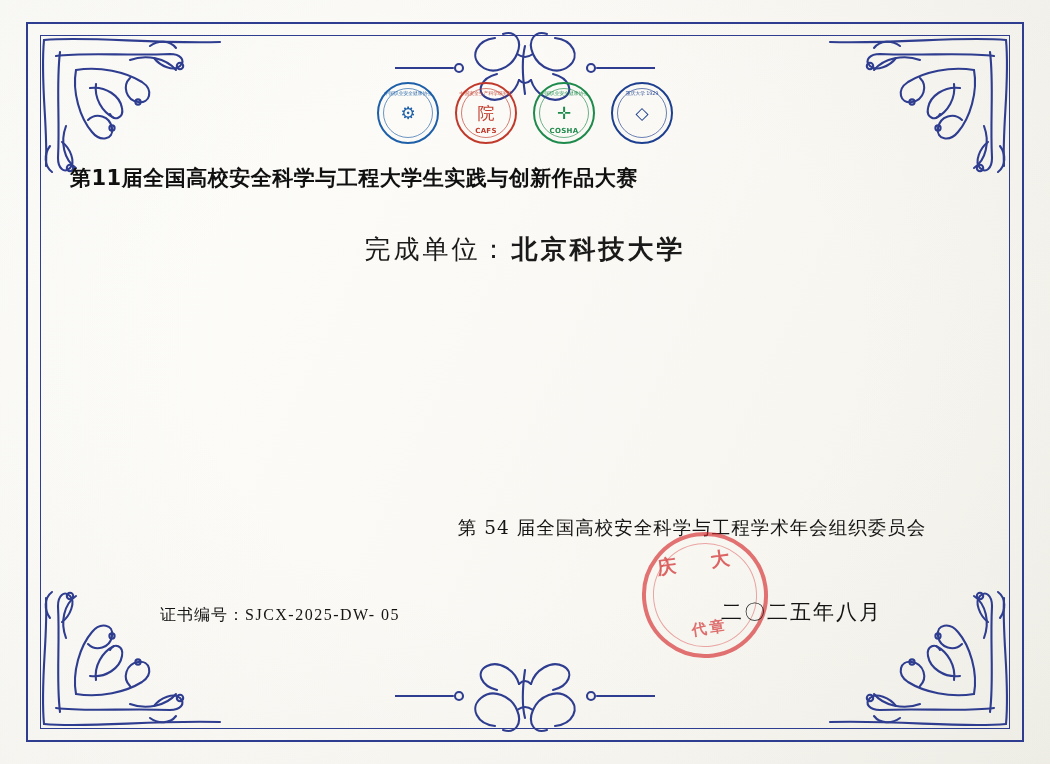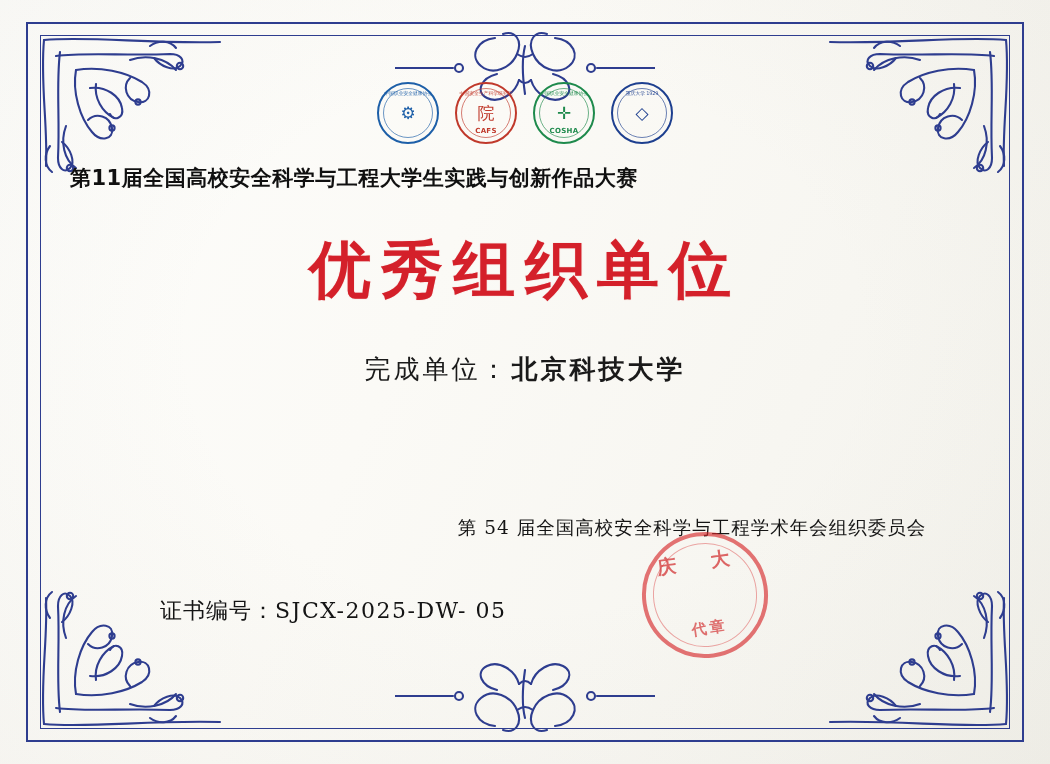--- a/index.html
+++ b/index.html
@@ -247,23 +247,24 @@
     left: 90px;
     right: 70px;
     bottom: 78px;
     display: flex;
     justify-content: space-between;
     align-items: flex-end;
     font-family: "DejaVu Serif", serif;
     color: #141414;
   }
   .cert-no {
-    font-size: 22px;
+    font-size: 16px;
     letter-spacing: 1px;
     white-space: nowrap;
+    font-family: Liberation Serif, serif;
   }
   .cert-no .cert-no-value {
     letter-spacing: 1.5px;
   }
   .issue-date {
     font-size: 21px;
     letter-spacing: 2px;
     margin-right: 28px;
     white-space: nowrap;
   }
@@ -417,36 +418,36 @@
       </div>
       <div class="logo logo-4">
         <div class="ring"></div>
         <div class="toptext">重庆大学 1929</div>
         <div class="mark">◇</div>
       </div>
     </div>
 
     <div class="competition-title">第11届全国高校安全科学与工程大学生实践与创新作品大赛</div>
 
-    <div class="award-title">优秀组织单位</div>
 
     <div class="recipient-line">
       <span class="recipient-label">完成单位：</span><span class="recipient-name">北京科技大学</span>
     </div>
 
     <div class="issuer-block">
       <div class="issuer-line">第 54 届全国高校安全科学与工程学术年会组织委员会</div>
     </div>
 
     <div class="seal">
       <div class="seal-inner"></div>
       <div class="seal-top">庆 大</div>
       <div class="seal-bottom">代章</div>
     </div>
 
     <div class="footer">
       <div class="cert-no">
         <span>证书编号：</span><span class="cert-no-value">SJCX-2025-DW- 05</span>
       </div>
+      <div class="issue-date">二〇二五年八月</div>
     </div>
 
   </div>
 </div>
 
 </body></html>

